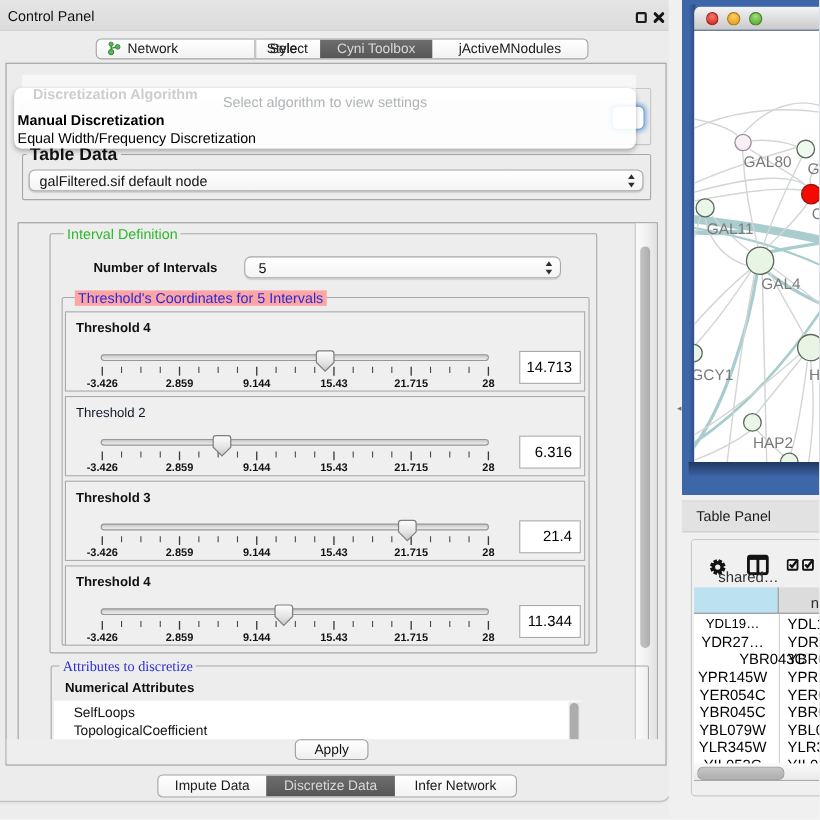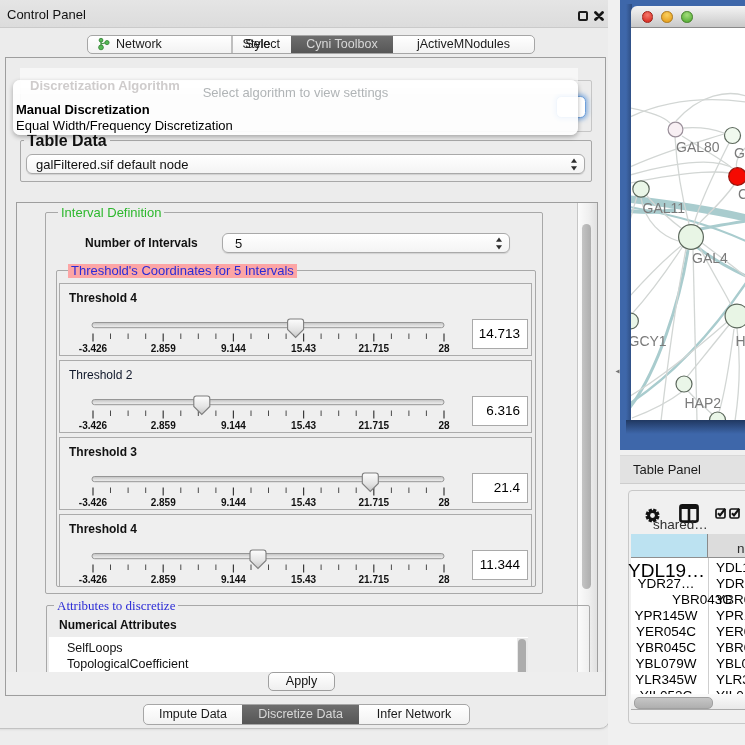--- a/index.html
+++ b/index.html
@@ -344,21 +344,21 @@
 <rect x="1" y="3" width="9" height="9" rx="1.5" fill="none" stroke="#131313" stroke-width="1.7"></rect>
 <path d="M3,7.2 L5,9.4 L10.3,2.6" fill="none" stroke="#131313" stroke-width="2.2"></path>
     </svg>
 <div class="a" style="left:631px;top:534px;width:77px;height:24px;background:#BCE2F1;border-right:1.5px solid #8A8A8A;box-sizing:border-box;"></div>
 <div class="a" style="left:708px;top:534px;width:37px;height:24px;background:#DCDCDC;"></div>
 <div class="a" style="left:653px;top:517px;font-size:13.5px;color:#2F2F2F;">shared…</div>
 <div class="a" style="left:737px;top:541px;font-size:13.5px;color:#2F2F2F;">na</div>
 <div class="a" style="left:631px;top:557px;width:114px;height:1.5px;background:#8F8F8F;"></div>
 <div class="a" style="left:631px;top:558px;width:114px;height:136px;background:#FFF;"></div>
 <div class="a" style="left:707.5px;top:558px;width:1px;height:136px;background:#CFCFCF;"></div>
-<div class="a" style="left:628px;top:559.5px;width:76px;text-align:center;font-size:19px;color:#000;">YDL19…</div>
+<div class="a" style="left:628px;top:559.5px;width:76px;text-align:center;font-size:12px;color:#000;">YDL19…</div>
 <div class="a" style="left:716px;top:559.5px;font-size:13.5px;color:#000;white-space:nowrap;">YDL1</div>
 <div class="a" style="left:628px;top:575.6px;width:76px;text-align:center;font-size:13.5px;color:#000;">YDR27…</div>
 <div class="a" style="left:716px;top:575.6px;font-size:13.5px;color:#000;white-space:nowrap;">YDR2</div>
 <div class="a" style="left:664px;top:591.7px;width:76px;text-align:center;font-size:13.5px;color:#000;">YBR043C</div>
 <div class="a" style="left:716px;top:591.7px;font-size:13.5px;color:#000;white-space:nowrap;">YBR0</div>
 <div class="a" style="left:628px;top:607.8px;width:76px;text-align:center;font-size:13.5px;color:#000;">YPR145W</div>
 <div class="a" style="left:716px;top:607.8px;font-size:13.5px;color:#000;white-space:nowrap;">YPR1</div>
 <div class="a" style="left:628px;top:623.9px;width:76px;text-align:center;font-size:13.5px;color:#000;">YER054C</div>
 <div class="a" style="left:716px;top:623.9px;font-size:13.5px;color:#000;white-space:nowrap;">YER0</div>
 <div class="a" style="left:628px;top:640.0px;width:76px;text-align:center;font-size:13.5px;color:#000;">YBR045C</div>

